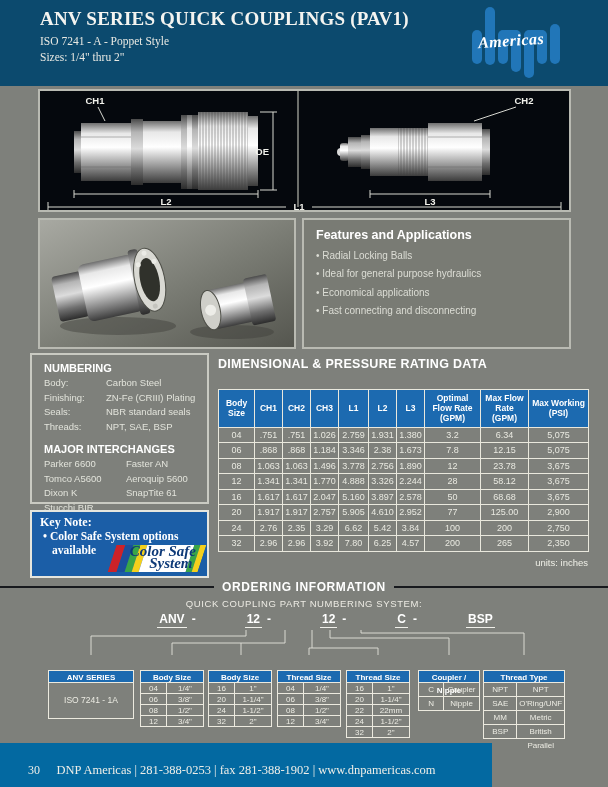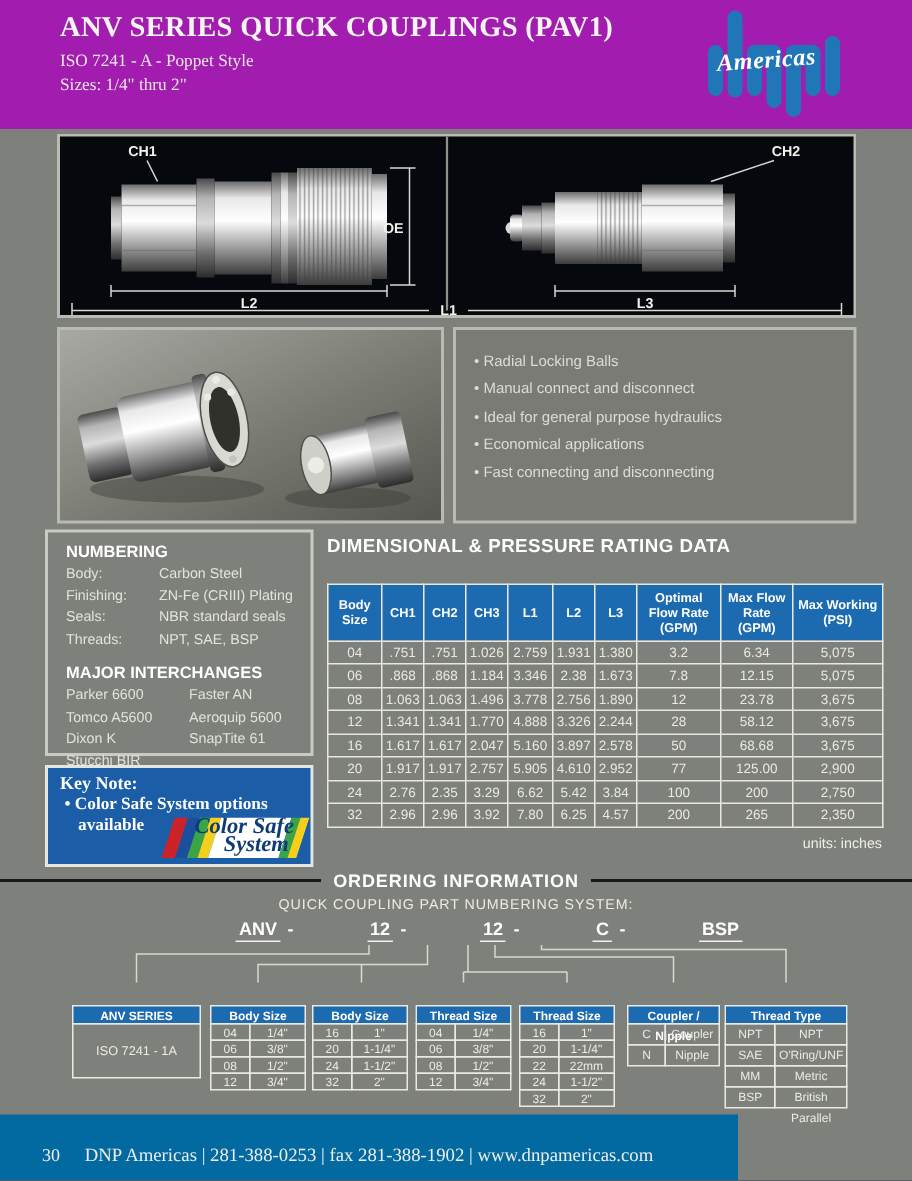--- a/index.html
+++ b/index.html
@@ -1,20 +1,20 @@
 <!DOCTYPE html>
 <html><head>
 <meta charset="utf-8">
 <style>
   html,body{margin:0;padding:0;background:#45464a;}
   .page{position:relative;width:608px;height:787px;background:#7e807b;overflow:hidden;
         font-family:"Liberation Sans",sans-serif;-webkit-font-smoothing:antialiased;}
 
   
-  .top{position:absolute;top:0;left:0;width:608px;height:86px;background:#a21caf;}
+  .top{position:absolute;top:0;left:0;width:608px;height:86px;background:#0c4a6e;}
   .title{position:absolute;left:40px;top:8px;font-family:"Liberation Serif",serif;
          font-weight:bold;font-size:19px;color:#f4f4f0;letter-spacing:.2px;}
   .sub1{position:absolute;left:40px;top:35px;font-family:"Liberation Serif",serif;
         font-size:11.5px;color:#e9e9e3;}
   .sub2{position:absolute;left:40px;top:51px;font-family:"Liberation Serif",serif;
         font-size:11.5px;color:#e9e9e3;}
   .logo{position:absolute;right:16px;top:4px;width:128px;height:78px;}
   .logo-script{position:absolute;left:14px;top:28px;font-family:"Liberation Serif",serif;
         font-style:italic;font-weight:bold;font-size:16px;color:#ffffff;transform:rotate(-4deg);
         letter-spacing:.5px;}
@@ -243,22 +243,22 @@
       <g transform="rotate(-12 190 85)">
         <rect x="168" y="66" width="44" height="40" rx="5" fill="url(#met)"></rect>
         <rect x="208" y="62" width="24" height="48" rx="3" fill="url(#metd)"></rect>
         <ellipse cx="170" cy="86" rx="9.5" ry="20" fill="#cfcfc9" stroke="#4e4f48" stroke-width="1"></ellipse>
         <circle cx="170" cy="86" r="5.5" fill="#ededE8"></circle>
       </g>
     </svg>
   </div>
 
   <div class="features-box">
+    <div class="f-title">Features and Applications</div>
     <div class="f-item">Radial Locking Balls</div>
-    <div class="f-item">Manual connect and disconnect</div>
     <div class="f-item">Ideal for general purpose hydraulics</div>
     <div class="f-item">Economical applications</div>
     <div class="f-item">Fast connecting and disconnecting</div>
   </div>
 
   <div class="materials-box">
     <div class="m-title">NUMBERING</div>
     <div class="m-row">
       <span class="m-label">Body:</span>
       <span>Carbon Steel</span>

